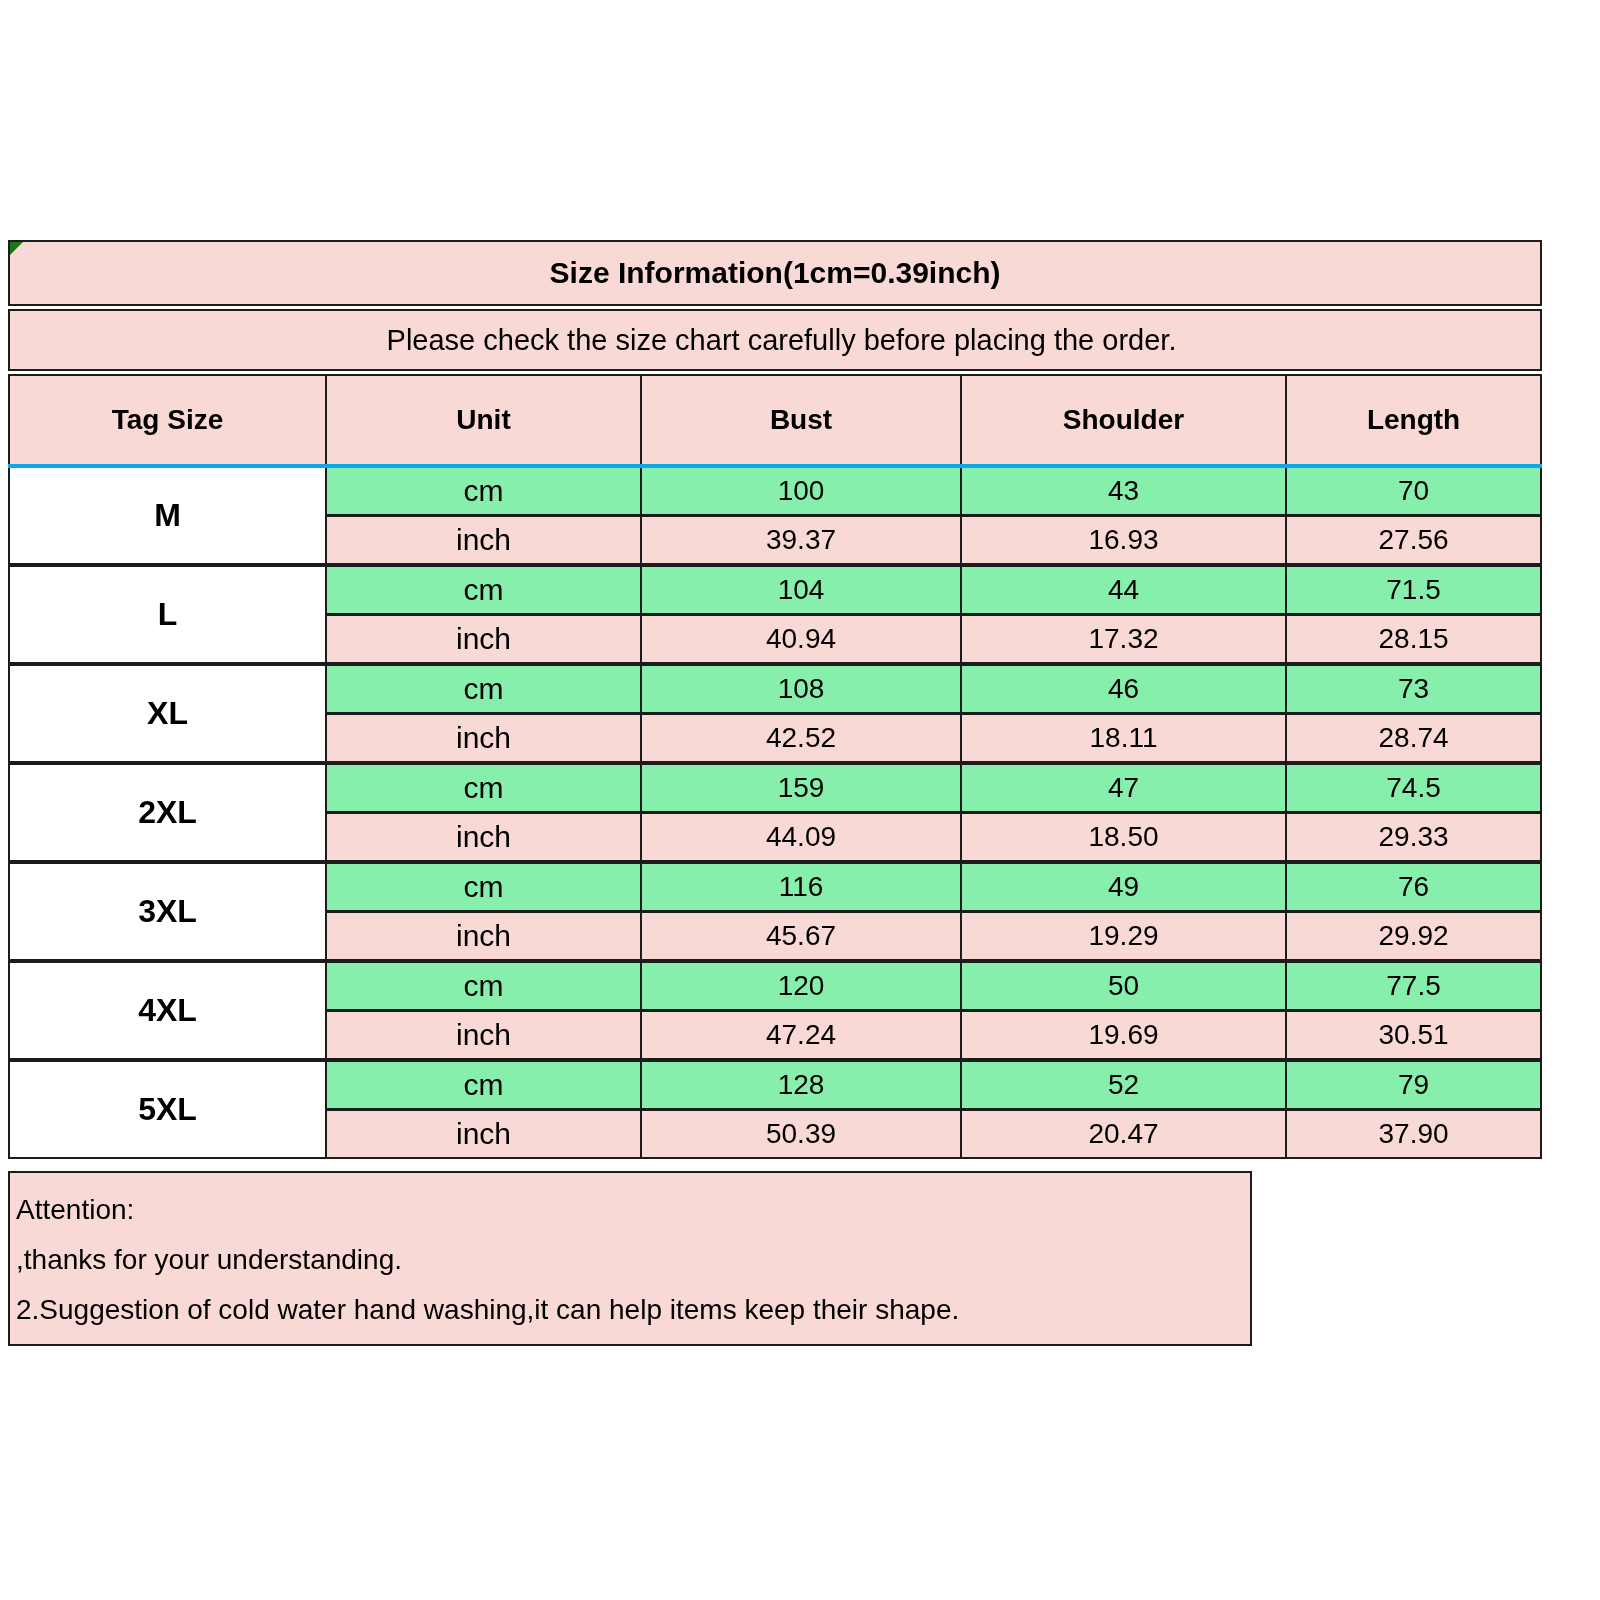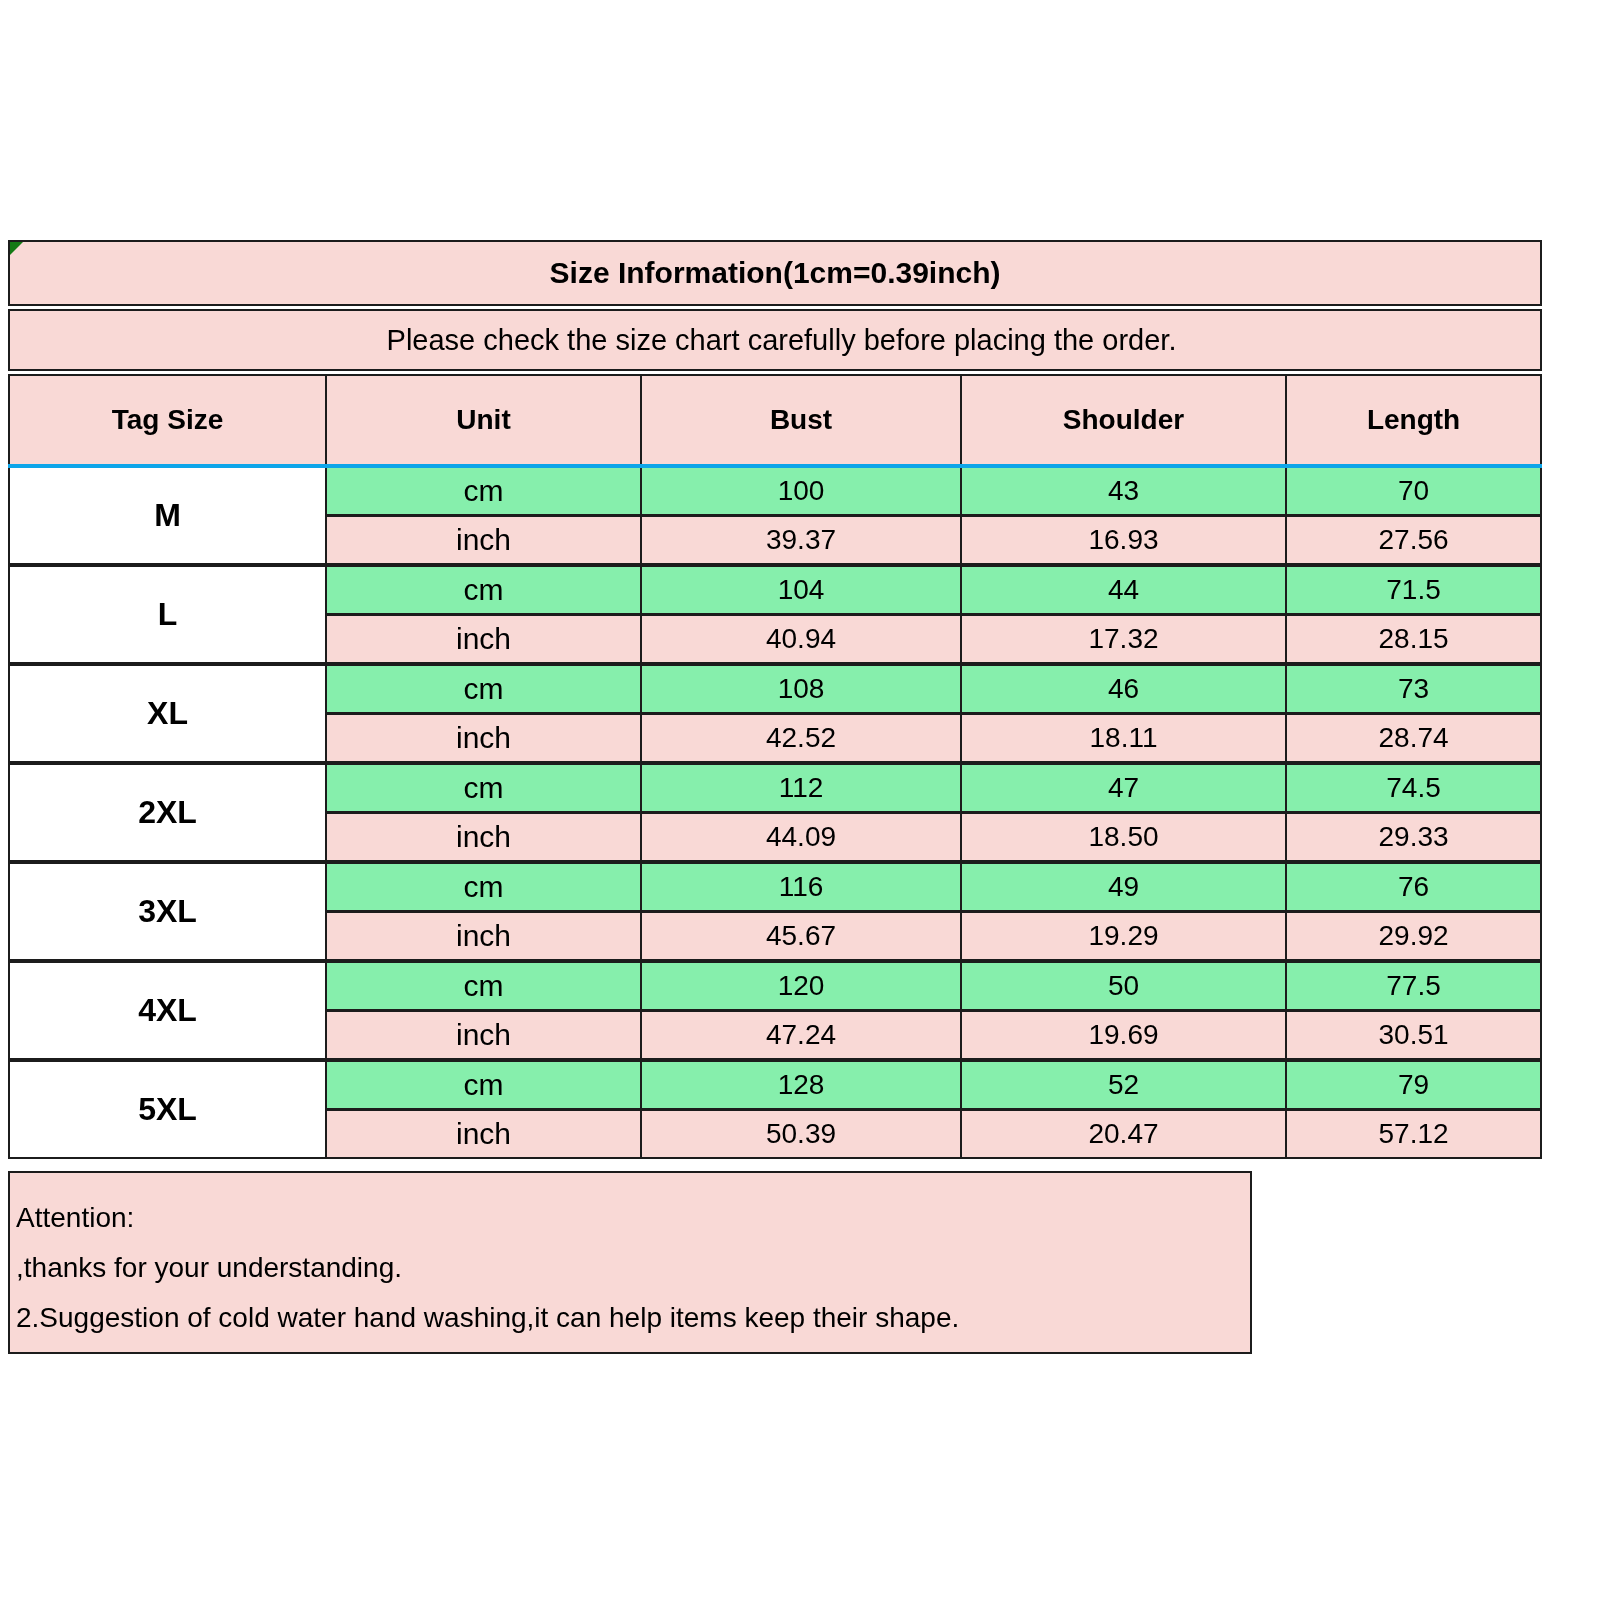--- a/index.html
+++ b/index.html
@@ -74,21 +74,21 @@
     font-size: 32px;
     font-weight: bold;
   }
   .size-table td.unit { font-size: 30px; }
   .attention {
     margin-top: 12px;
     border: 2px solid #1c1c1c;
     background: #f9d9d6;
     font-size: 28px;
     line-height: 1.78;
-    padding: 20px 10px 10px 6px;
+    padding: 12px 10px 10px 6px;
   }
   .attention .just {
     text-align: justify;
     text-align-last: justify;
   }
 </style>
 </head>
 <body>
 
 <div class="sheet">
@@ -156,21 +156,21 @@
     <tr class="row-inch">
       <td class="unit">inch</td>
       <td>42.52</td>
       <td>18.11</td>
       <td>28.74</td>
     </tr>
 
     <tr class="row-cm group-start">
       <td class="tag" rowspan="2">2XL</td>
       <td class="unit">cm</td>
-      <td>112</td>
+      <td>159</td>
       <td>47</td>
       <td>74.5</td>
     </tr>
     <tr class="row-inch">
       <td class="unit">inch</td>
       <td>44.09</td>
       <td>18.50</td>
       <td>29.33</td>
     </tr>
 
@@ -206,21 +206,21 @@
       <td class="tag" rowspan="2">5XL</td>
       <td class="unit">cm</td>
       <td>128</td>
       <td>52</td>
       <td>79</td>
     </tr>
     <tr class="row-inch">
       <td class="unit">inch</td>
       <td>50.39</td>
       <td>20.47</td>
-      <td>57.12</td>
+      <td>37.90</td>
     </tr>
   </tbody>
     </table>
 
   <div class="attention">
     <div>Attention:</div>
     <div>,thanks for your understanding.</div>
     <div>2.Suggestion of cold water hand washing,it can help items keep their shape.</div>
   </div>
 </div>

